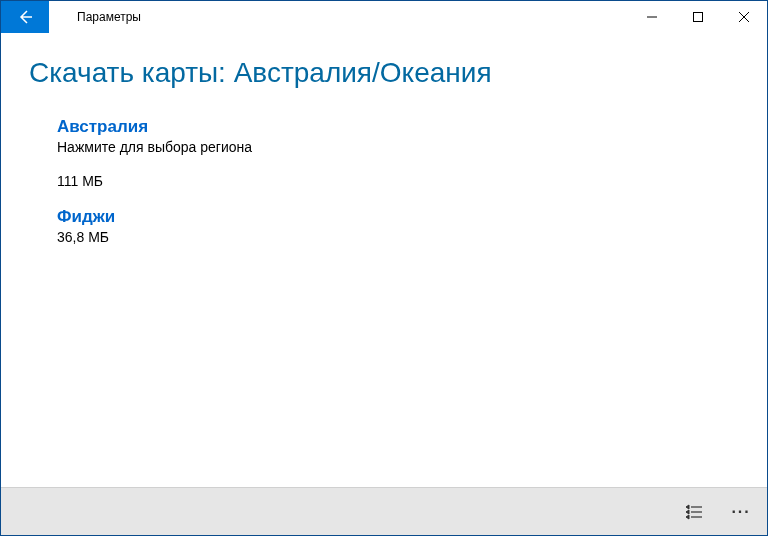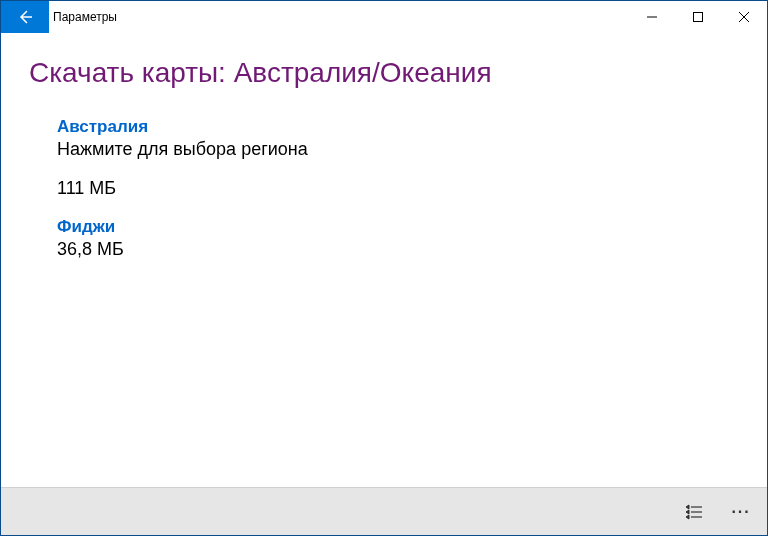--- a/index.html
+++ b/index.html
@@ -35,21 +35,21 @@
       width: 16px;
       height: 16px;
       stroke: #fff;
       stroke-width: 1.5;
       fill: none;
     }
     .title-text {
       flex: 1;
       display: flex;
       align-items: center;
-      padding-left: 4px;
+      padding-left: 28px;
       font-size: 12px;
       color: #000;
     }
     .window-controls {
       display: flex;
     }
     .win-btn {
       width: 46px;
       display: flex;
       align-items: center;
@@ -64,38 +64,38 @@
       fill: none;
     }
     .content {
       flex: 1;
       padding: 24px 28px;
       overflow: auto;
     }
     .page-title {
       font-size: 28px;
       font-weight: 300;
-      color: #701a75;
+      color: #0369a1;
       margin-bottom: 28px;
     }
     .map-list {
       padding-left: 28px;
     }
     .map-item {
       margin-bottom: 18px;
       cursor: pointer;
     }
     .map-name {
       font-size: 17px;
       color: #0066cc;
       font-weight: 700;
       margin-bottom: 2px;
     }
     .map-sub {
-      font-size: 18px;
+      font-size: 14px;
       color: #000;
     }
     .footer {
       height: 48px;
       background: #e6e6e6;
       border-top: 1px solid #d0d0d0;
       display: flex;
       justify-content: flex-end;
       align-items: center;
       padding-right: 12px;

